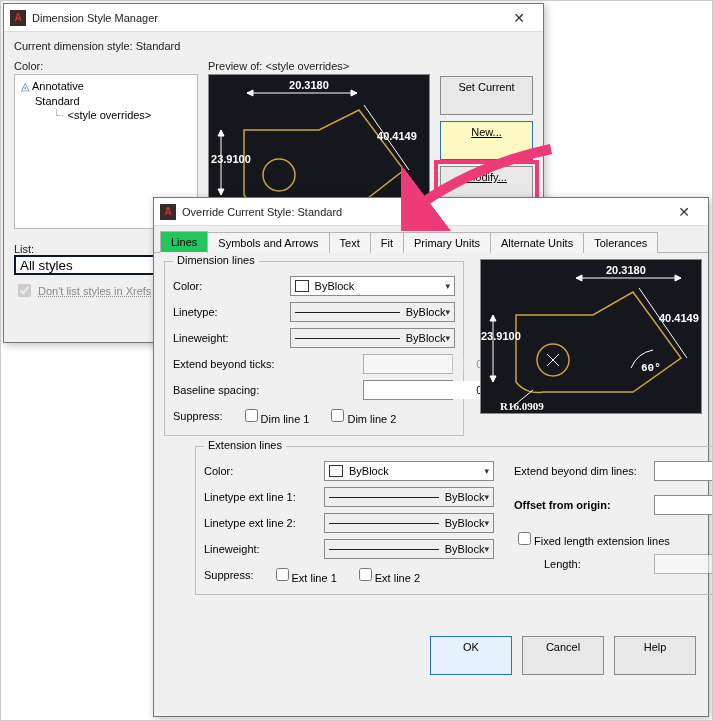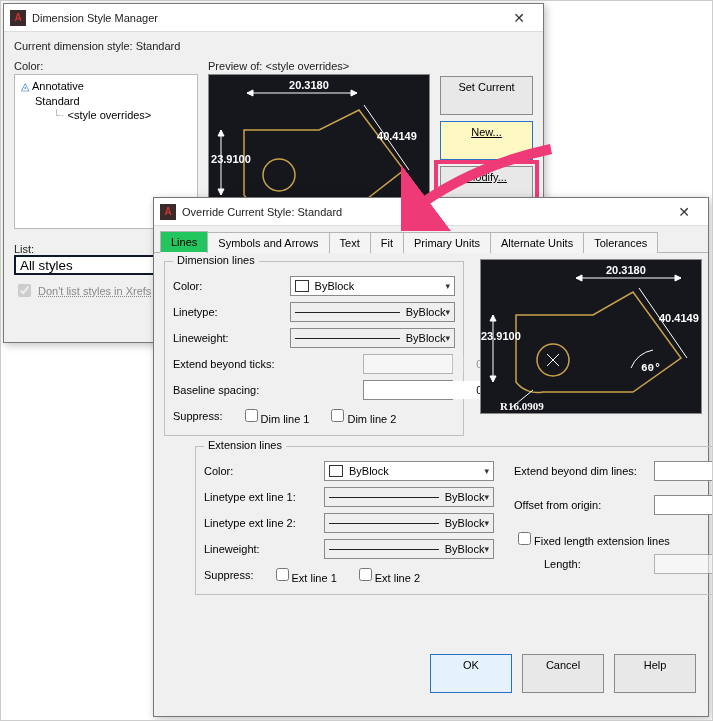--- a/index.html
+++ b/index.html
@@ -167,21 +167,21 @@
   .suppress-row .chk { display: flex; align-items: flex-end; }
   .arrow-annot {
     position: absolute;
     left: 400px; top: 140px;
     width: 180px; height: 90px;
     pointer-events: none;
     z-index: 50;
   }
   .footer-btns {
     position: absolute;
-    right: 12px; bottom: 10px;
+    right: 12px; bottom: 28px;
     display: flex; gap: 10px;
   }
   .ok-btn { border: 1px solid #2a72c8; background: #e5f1fb; }
 </style>
 </head>
 <body>
 
 <div class="window" style="left:2px; top:2px; width:541px; height:340px;">
   <div class="titlebar">
     <span class="appicon">A</span>
@@ -413,21 +413,21 @@
 
         <div style="flex:1;">
           <div class="form-row">
             <span class="flabel" style="width:140px;">Extend beyond dim lines:</span>
             <div class="spinner" style="width:70px;">
               <input value="0.1800" style="">
 
             </div>
           </div>
           <div class="form-row" style="margin-top:14px;">
-            <span class="flabel" style="width:140px;">Offset from origin:</span>
+            <span class="flabel" style="width:140px;font-weight:bold;">Offset from origin:</span>
             <div class="spinner" style="width:70px;">
               <input value="0.0625" style="">
 
             </div>
           </div>
           <div class="form-row" style="margin-top:14px;">
             <label class="chk"><input type="checkbox" style=""><span>Fixed length extension lines</span></label>
           </div>
           <div class="form-row" style="margin-left:30px;">
             <span class="flabel" style="width:110px;">Length:</span>

